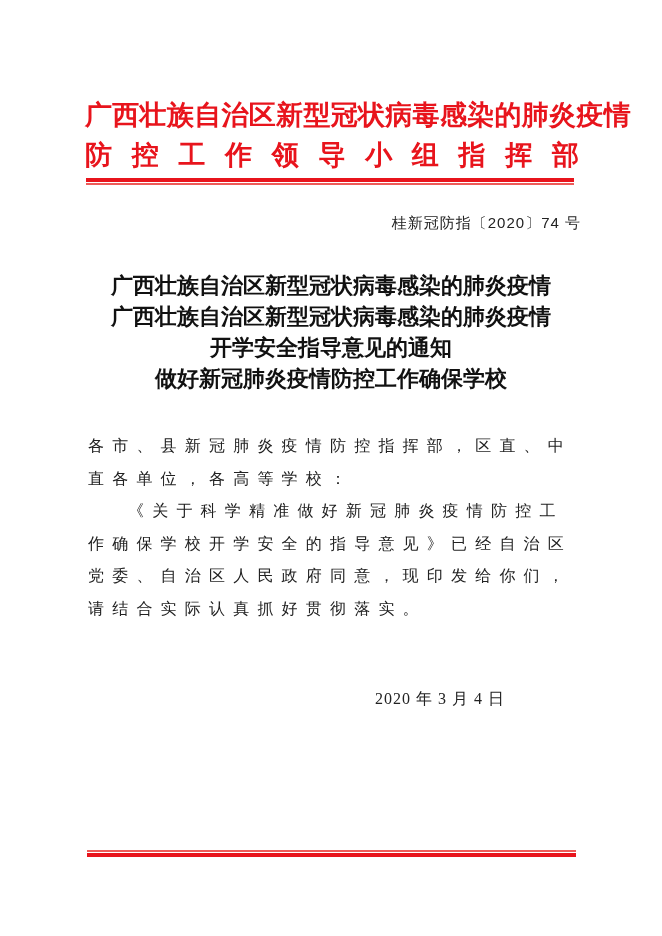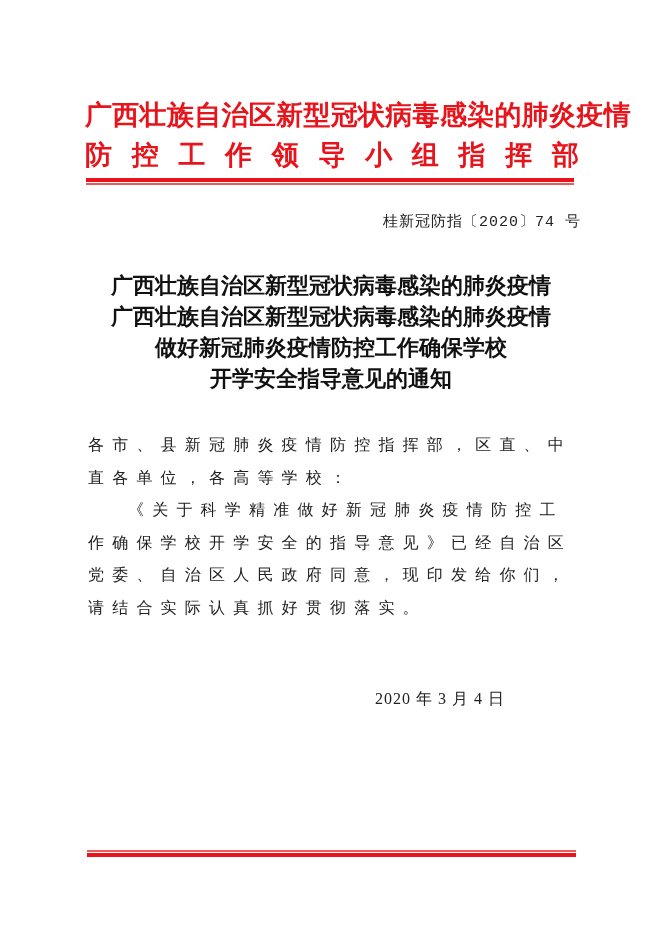--- a/index.html
+++ b/index.html
@@ -14,35 +14,35 @@
   }
   .hdr1 { top: 97px; font-size: 27px; line-height: 36px; letter-spacing: 0.3px; text-align: justify; }
   .hdr2 { top: 137px; font-size: 27px; line-height: 36px; display: flex; justify-content: space-between; }
   .hdr2 span { display: inline-block; }
 
   .rule-top-thick { position: absolute; left: 86px; width: 488px; top: 178px; height: 4px; background: #e8141c; }
   .rule-top-thin  { position: absolute; left: 86px; width: 488px; top: 183px; height: 2px; background: #ee5a58; }
 
   .docno {
     position: absolute; right: 89px; top: 212px;
-    font-family: Liberation Mono, monospace;
+    font-family: Liberation Sans, sans-serif;
     font-size: 15px; line-height: 22px; color: #222; letter-spacing: 1px;
   }
 
   .title {
     position: absolute; left: 60px; width: 542px; top: 270px;
     font-family: "DejaVu Serif", "Liberation Serif", serif;
     font-weight: bold; font-size: 22px; line-height: 31px; color: #111;
     text-align: center;
   }
   .title div { white-space: nowrap; }
 
   .body {
     position: absolute; left: 88px; width: 492px; top: 430px;
-    font-family: Liberation Mono, monospace;
+    font-family: Liberation Serif, serif;
     font-size: 16px; line-height: 32.5px; color: #222; letter-spacing: 8.2px;
   }
   .body p { margin: 0; }
   .body .indent { text-indent: 40px; }
 
   .date {
     position: absolute; left: 375px; top: 687px;
     font-family: "Liberation Serif", "DejaVu Serif", serif;
     font-size: 16px; line-height: 24px; color: #222; letter-spacing: 1px; white-space: nowrap;
   }
@@ -76,22 +76,22 @@
   </div>
 
   <div class="rule-top-thick"></div>
   <div class="rule-top-thin"></div>
 
   <div class="docno">桂新冠防指〔2020〕74 号</div>
 
   <div class="title">
     <div>广西壮族自治区新型冠状病毒感染的肺炎疫情</div>
     <div>广西壮族自治区新型冠状病毒感染的肺炎疫情</div>
+    <div>开学安全指导意见的通知</div>
     <div>做好新冠肺炎疫情防控工作确保学校</div>
-    <div>开学安全指导意见的通知</div>
   </div>
 
   <div class="body">
     <p>各市、县新冠肺炎疫情防控指挥部，区直、中直各单位，各高等学校：</p>
     <p class="indent">《关于科学精准做好新冠肺炎疫情防控工作确保学校开学安全的指导意见》已经自治区党委、自治区人民政府同意，现印发给你们，请结合实际认真抓好贯彻落实。</p>
   </div>
 
   <div class="date">2020 年 3 月 4 日</div>
 
   <div class="rule-bot-thin"></div>

